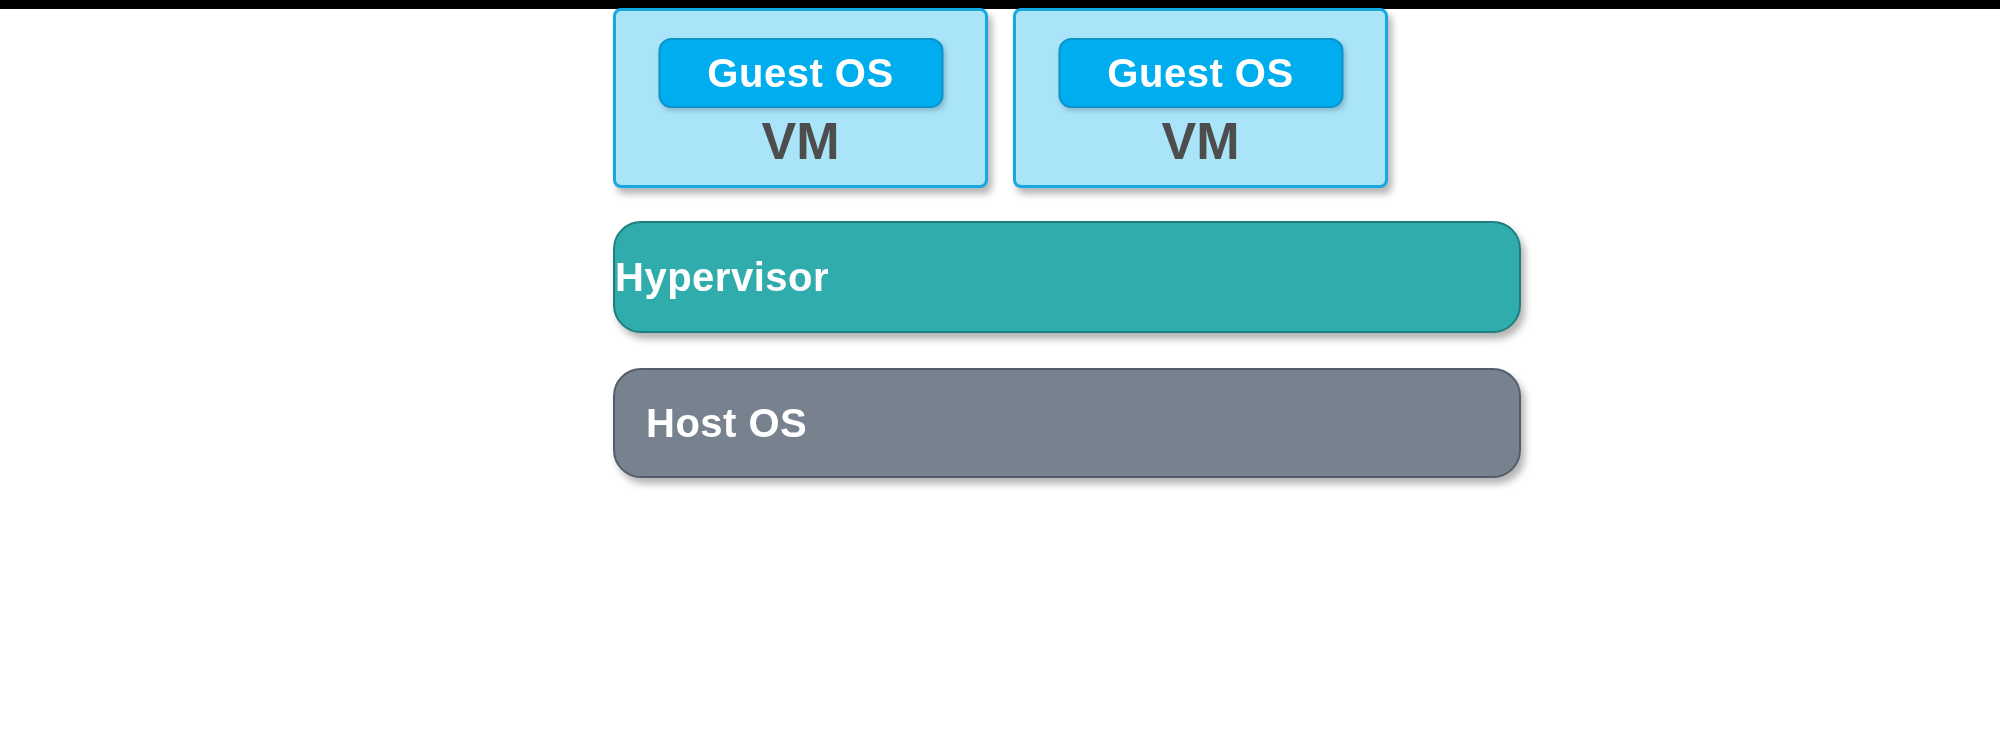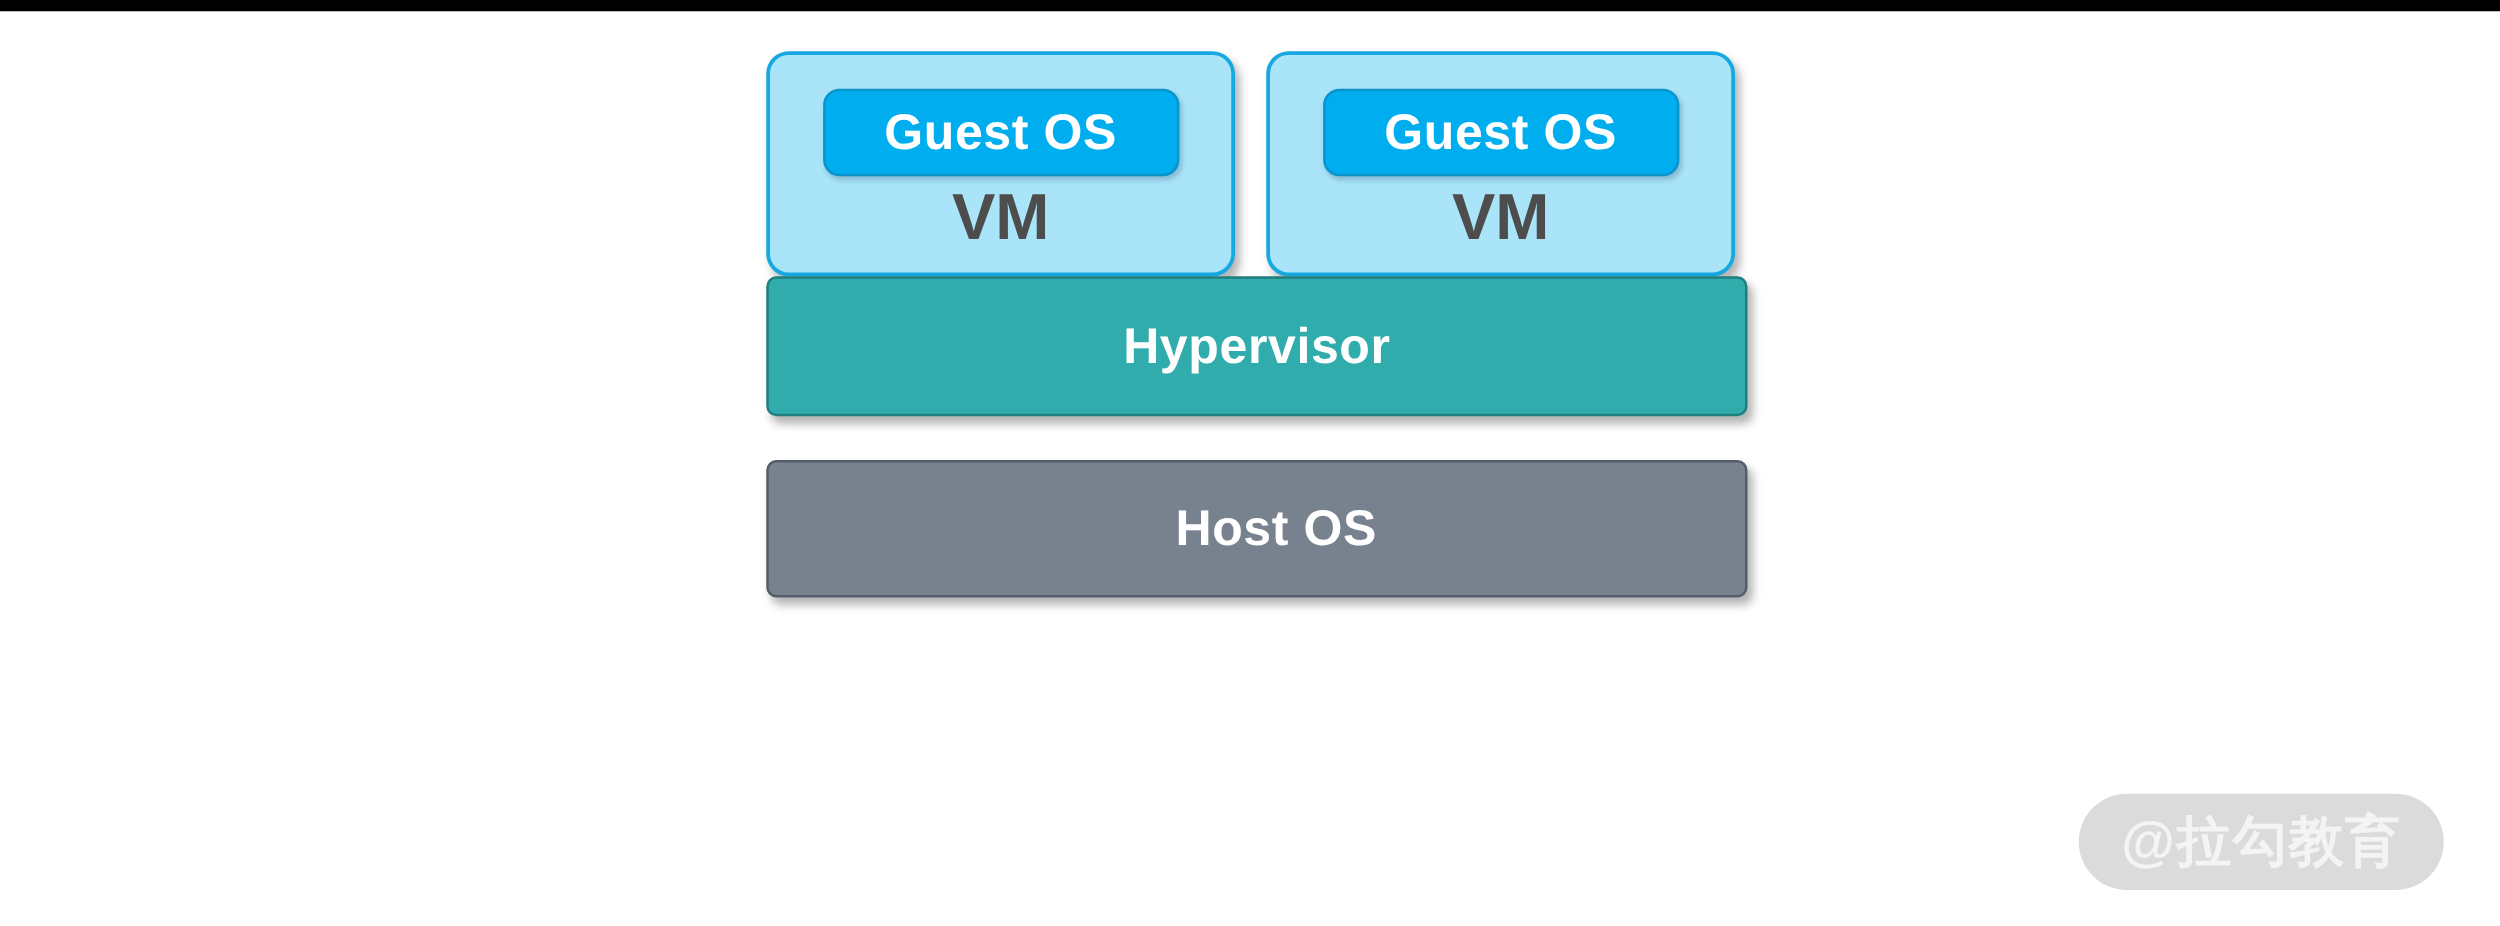--- a/index.html
+++ b/index.html
@@ -22,24 +22,23 @@
     background: #000000;
   }
   
   .vm-card {
     position: absolute;
     top: 8px;
     width: 375px;
     height: 180px;
     background: #a9e4f9;
     border: 3px solid #16a8e1;
-    border-radius: 18px;
+    border-radius: 8px;
     box-sizing: border-box;
     box-shadow: 4px 6px 7px rgba(90, 90, 90, 0.45);
-    margin-top: 33px;
   }
   .vm-card.vm-1 { left: 613px; }
   .vm-card.vm-2 { left: 1013px; }
   .guest-os-box {
     position: absolute;
     left: 50%;
     transform: translateX(-50%);
     top: 27px;
     width: 285px;
     height: 70px;
@@ -65,28 +64,28 @@
     width: 100%;
     text-align: center;
     color: #4d4d4d;
     font-size: 52px;
     font-weight: 700;
   }
   
   .layer {
     position: absolute;
     left: 613px;
-    width: 785px;
+    width: 908px;
     height: 112px;
-    border-radius: 8px;
+    border-radius: 28px;
     border: 2px solid transparent;
     box-sizing: border-box;
     display: flex;
     align-items: center;
-    justify-content: center;
+    justify-content: flex-start;
     box-shadow: 4px 6px 7px rgba(90, 90, 90, 0.45);
   }
   .layer-hypervisor { top: 221px; }
   .layer-host-os    { top: 368px; height: 110px; padding-left: 31px; }
   .layer-hardware   { top: 523px; height: 110px; }
   .layer-label {
     color: #ffffff;
     font-size: 40px;
     font-weight: 700;
     letter-spacing: 0.5px;
@@ -134,17 +133,14 @@
 
   <div class="layer layer-hypervisor" style="background: rgb(49, 172, 172); border-color: rgb(31, 127, 127);">
     <span class="layer-label" style="color: rgb(255, 255, 255);">Hypervisor</span>
   </div>
 
   <div class="layer layer-host-os" style="background: rgb(120, 130, 143); border-color: rgb(84, 94, 107);">
     <span class="layer-label" style="color: rgb(255, 255, 255);">Host OS</span>
   </div>
 
 
-  <div class="watermark-pill">
-    <span class="watermark-text">@拉勾教育</span>
-  </div>
 
 </div>
 
 </body></html>

